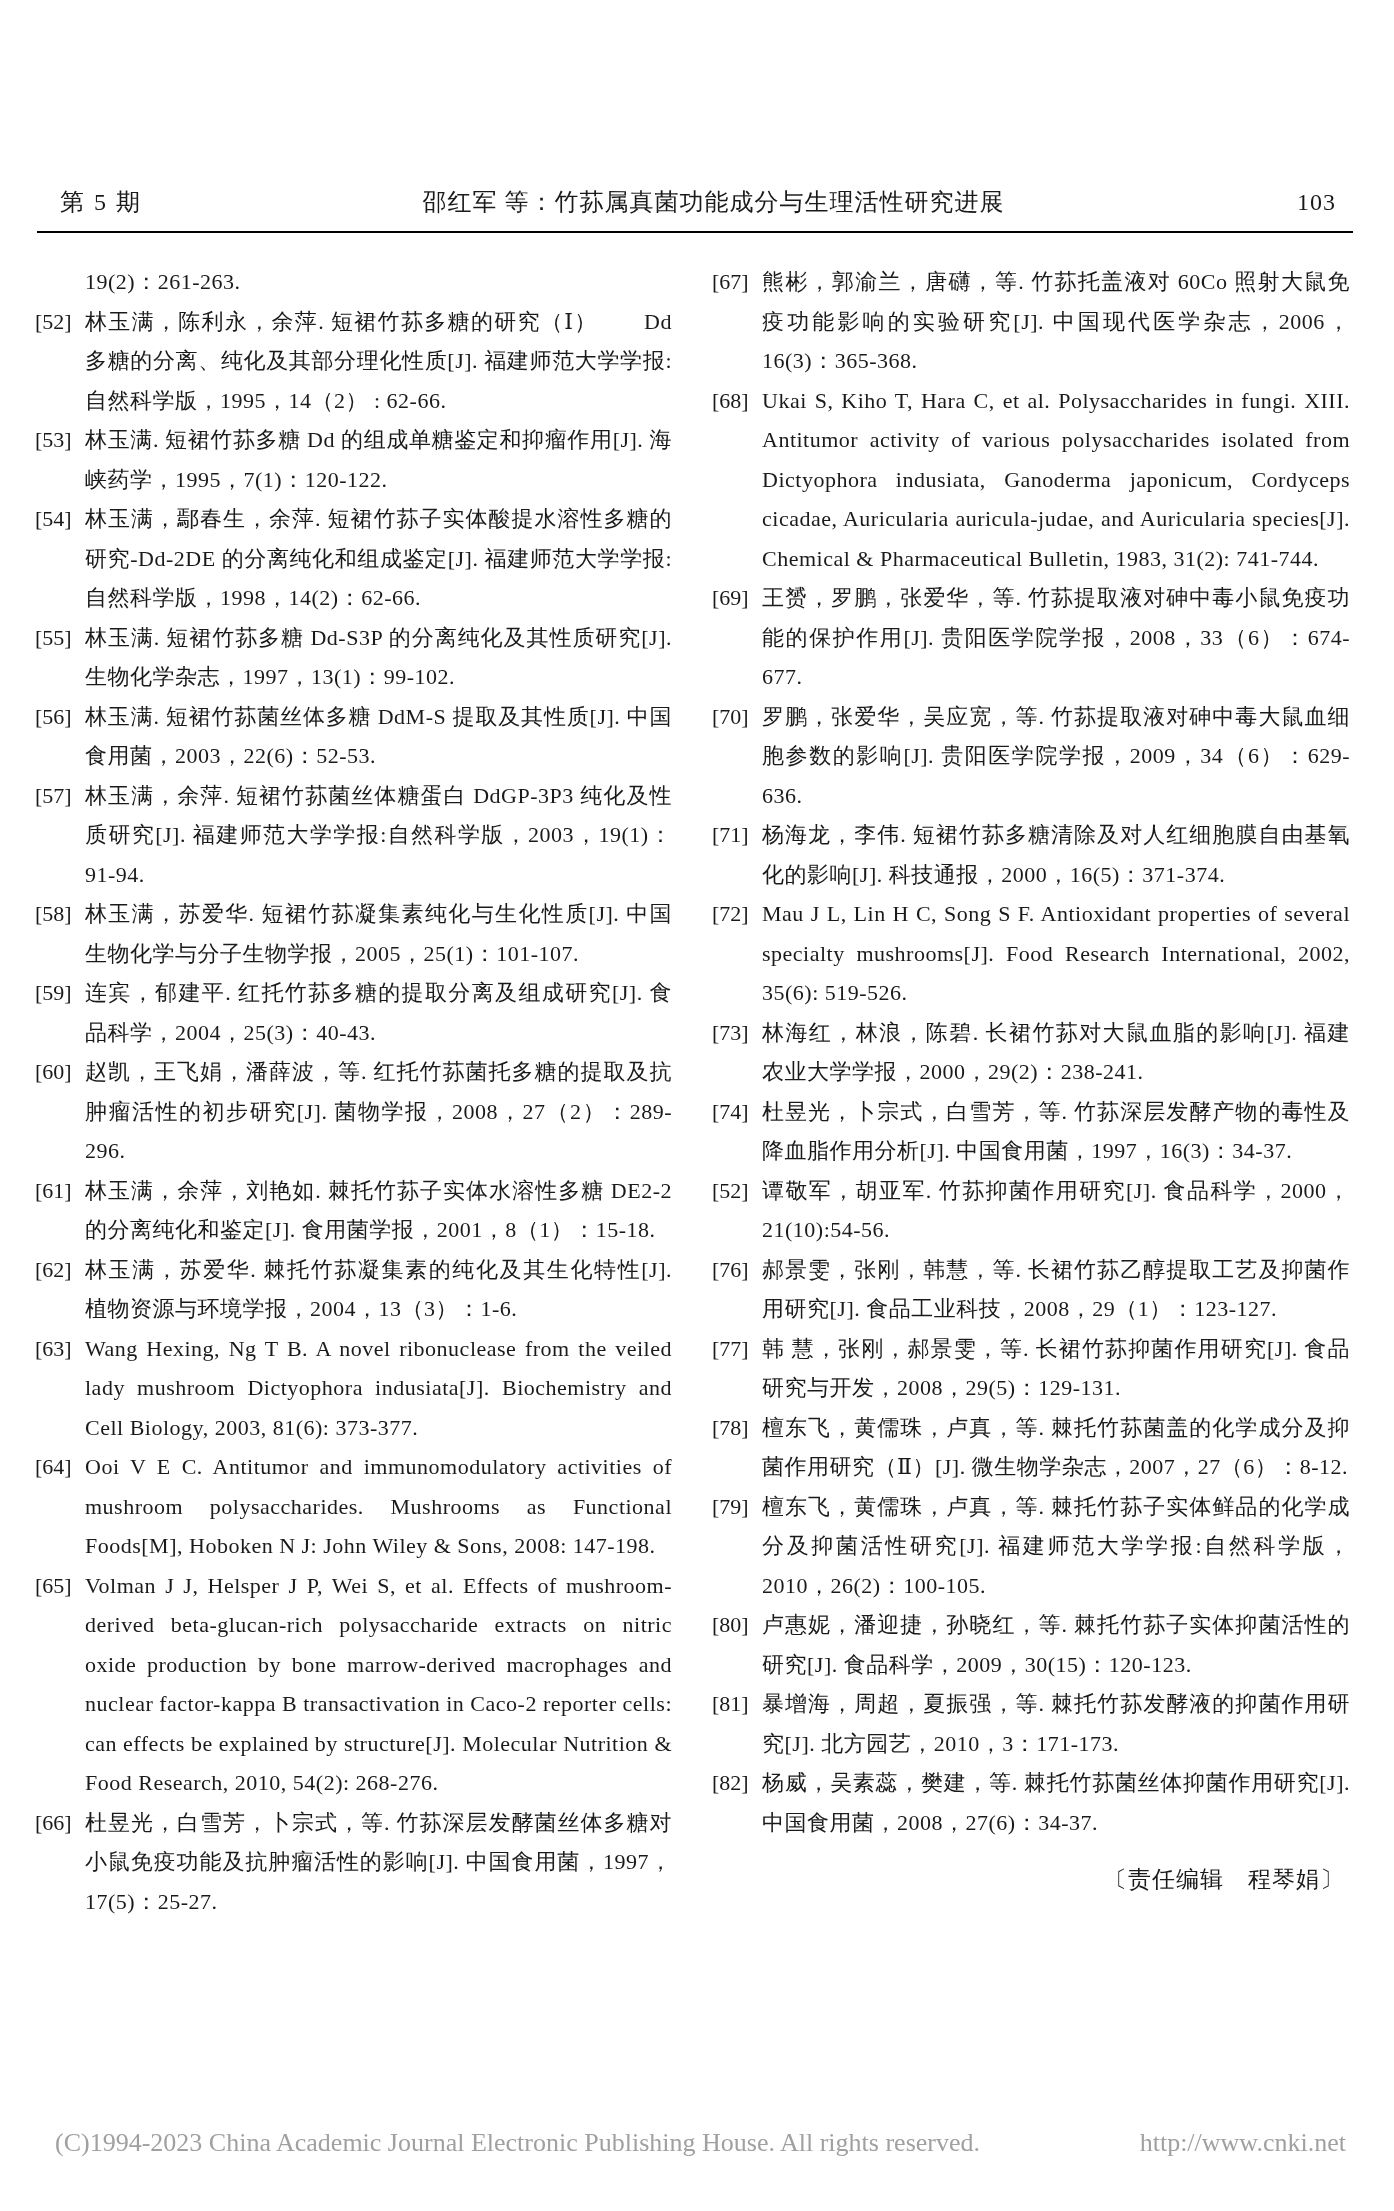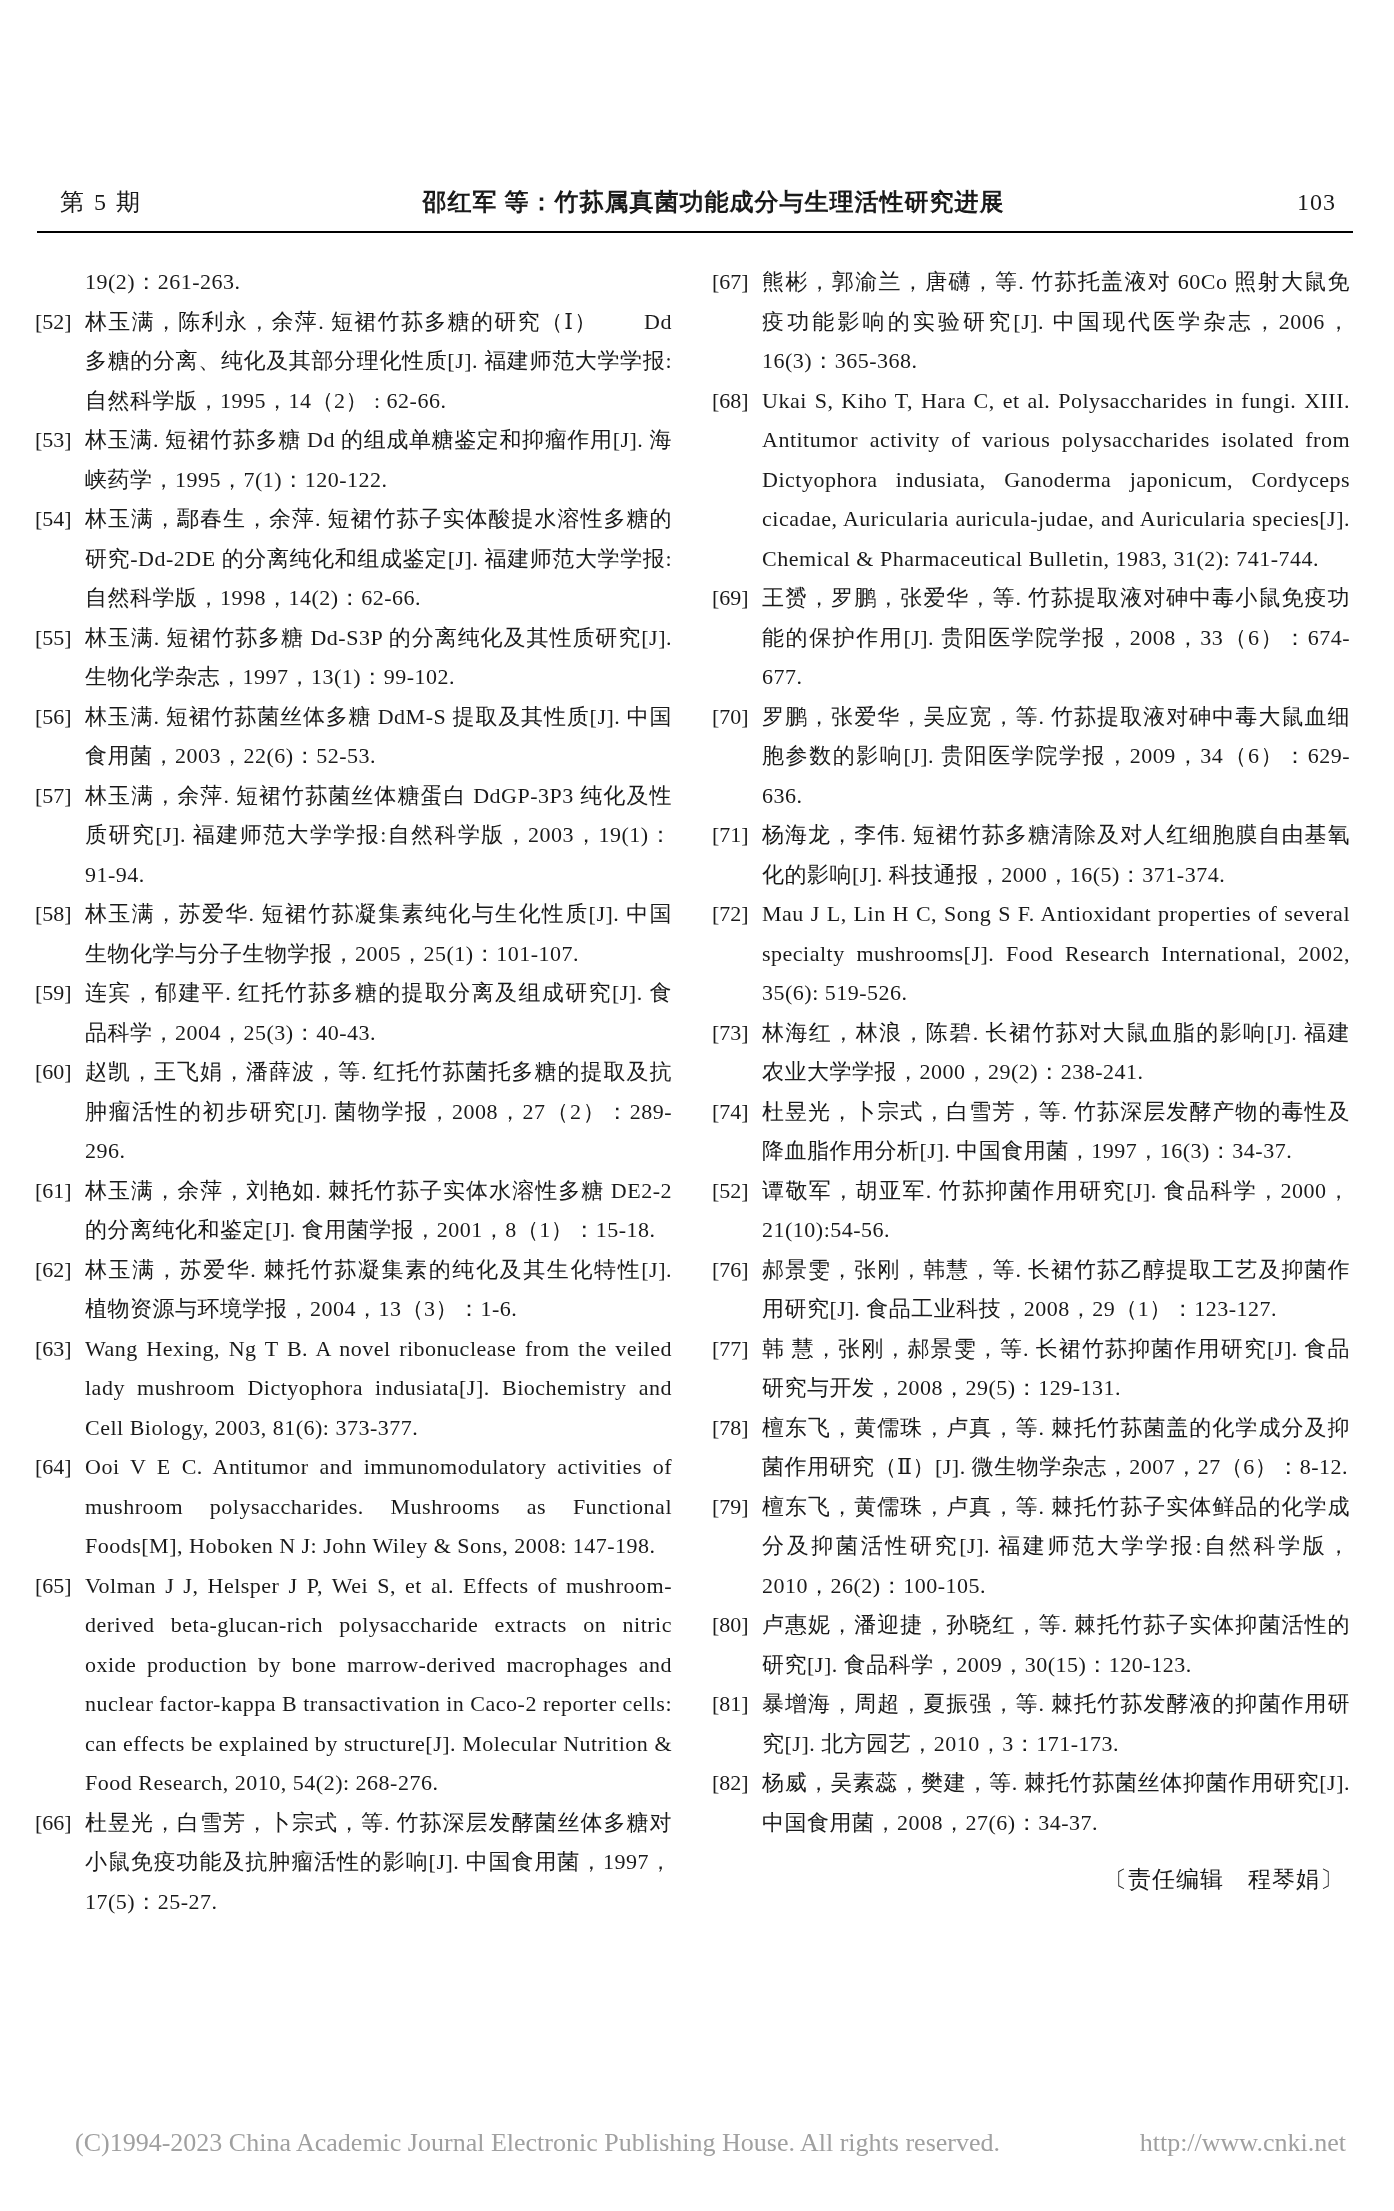--- a/index.html
+++ b/index.html
@@ -6,21 +6,21 @@
   body{
     width:1394px;height:2211px;background:#ffffff;position:relative;
     font-family:"Liberation Serif","DejaVu Serif",serif;color:#1a1a1a;
     overflow:hidden;
   }
   .header{
     position:absolute;top:186px;left:60px;right:58px;height:34px;
     display:flex;align-items:baseline;font-size:24px;
   }
   .header .issue{flex:0 0 auto;letter-spacing:2px;}
-  .header .title{flex:1 1 auto;text-align:center;letter-spacing:1px;font-weight:bold;}
+  .header .title{flex:1 1 auto;text-align:center;letter-spacing:1px;}
   .header .pageno{flex:0 0 auto;letter-spacing:1px;margin-left:12px;}
   .rule{
     position:absolute;top:231px;left:37px;width:1316px;height:2px;background:#000;
   }
   .column{
     position:absolute;top:262px;
   }
   .col-left{left:35px;width:637px;}
   .col-right{left:712px;width:638px;}
   .ref{
@@ -31,21 +31,21 @@
   }
   .ref .refnum{position:absolute;left:0;top:0;letter-spacing:0;}
   .ref .it{}
   .editor-note{
     font-size:23px;line-height:39.5px;text-align:right;
     padding-right:6px;margin-top:18px;letter-spacing:1px;
   }
   .footer{
     position:absolute;left:55px;right:48px;top:2128px;
     display:flex;justify-content:space-between;align-items:baseline;
-    color:#a0a0a0;font-size:26px;letter-spacing:0px;margin-left:20px;
+    color:#a0a0a0;font-size:26px;letter-spacing:0px;
   }
 </style>
 </head>
 <body>
 
 <div class="header">
   <span class="issue">第 5 期</span>
   <span class="title">邵红军 等：竹荪属真菌功能成分与生理活性研究进展</span>
   <span class="pageno">103</span>
 </div>

